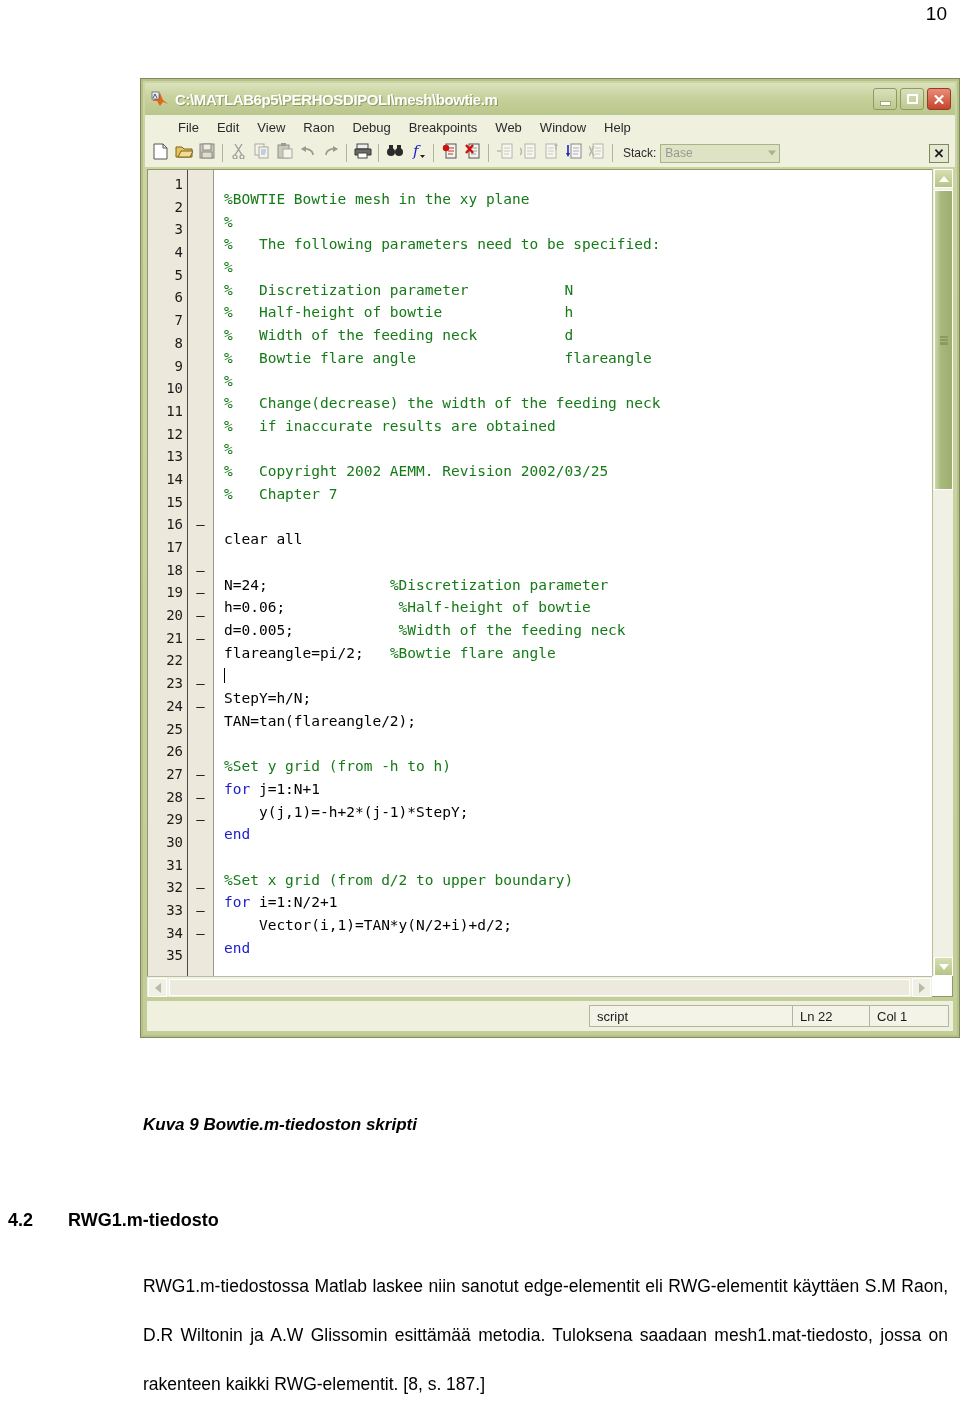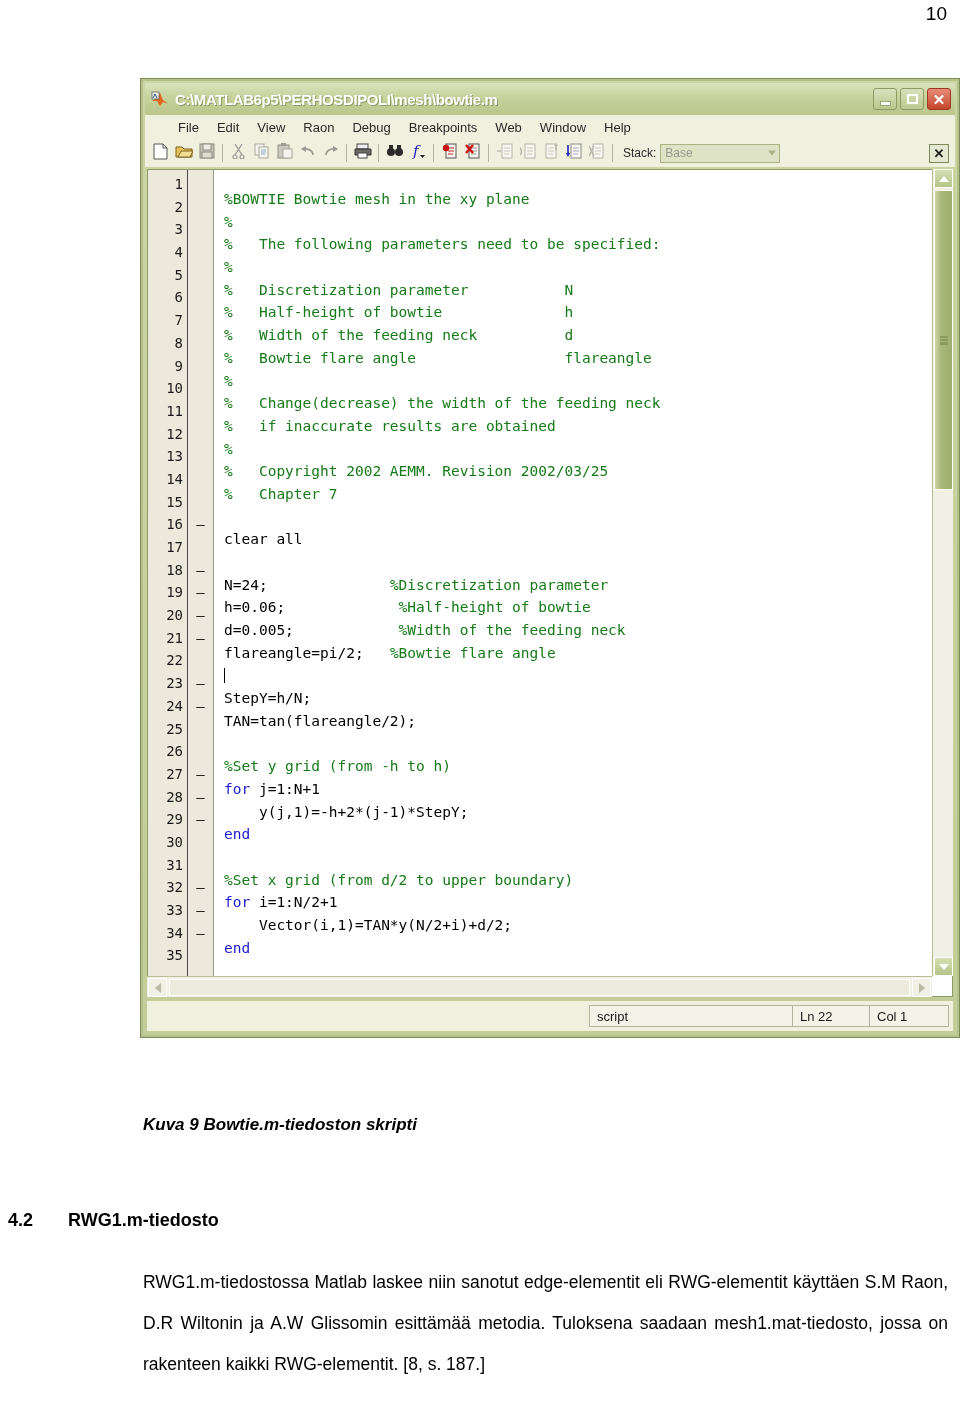--- a/index.html
+++ b/index.html
@@ -387,21 +387,21 @@
     color: #000;
     display: flex;
   }
   .heading .num { width: 60px; }
   .body-text {
     position: absolute;
     left: 143px;
     top: 1262px;
     width: 805px;
     font-size: 17.5px;
-    line-height: 41px;
+    line-height: 49px;
     color: #000;
     text-align: justify;
   }
   .body-text p { margin: 0; }
 </style>
 </head>
 <body>
 
 <div class="page-number">10</div>
 

